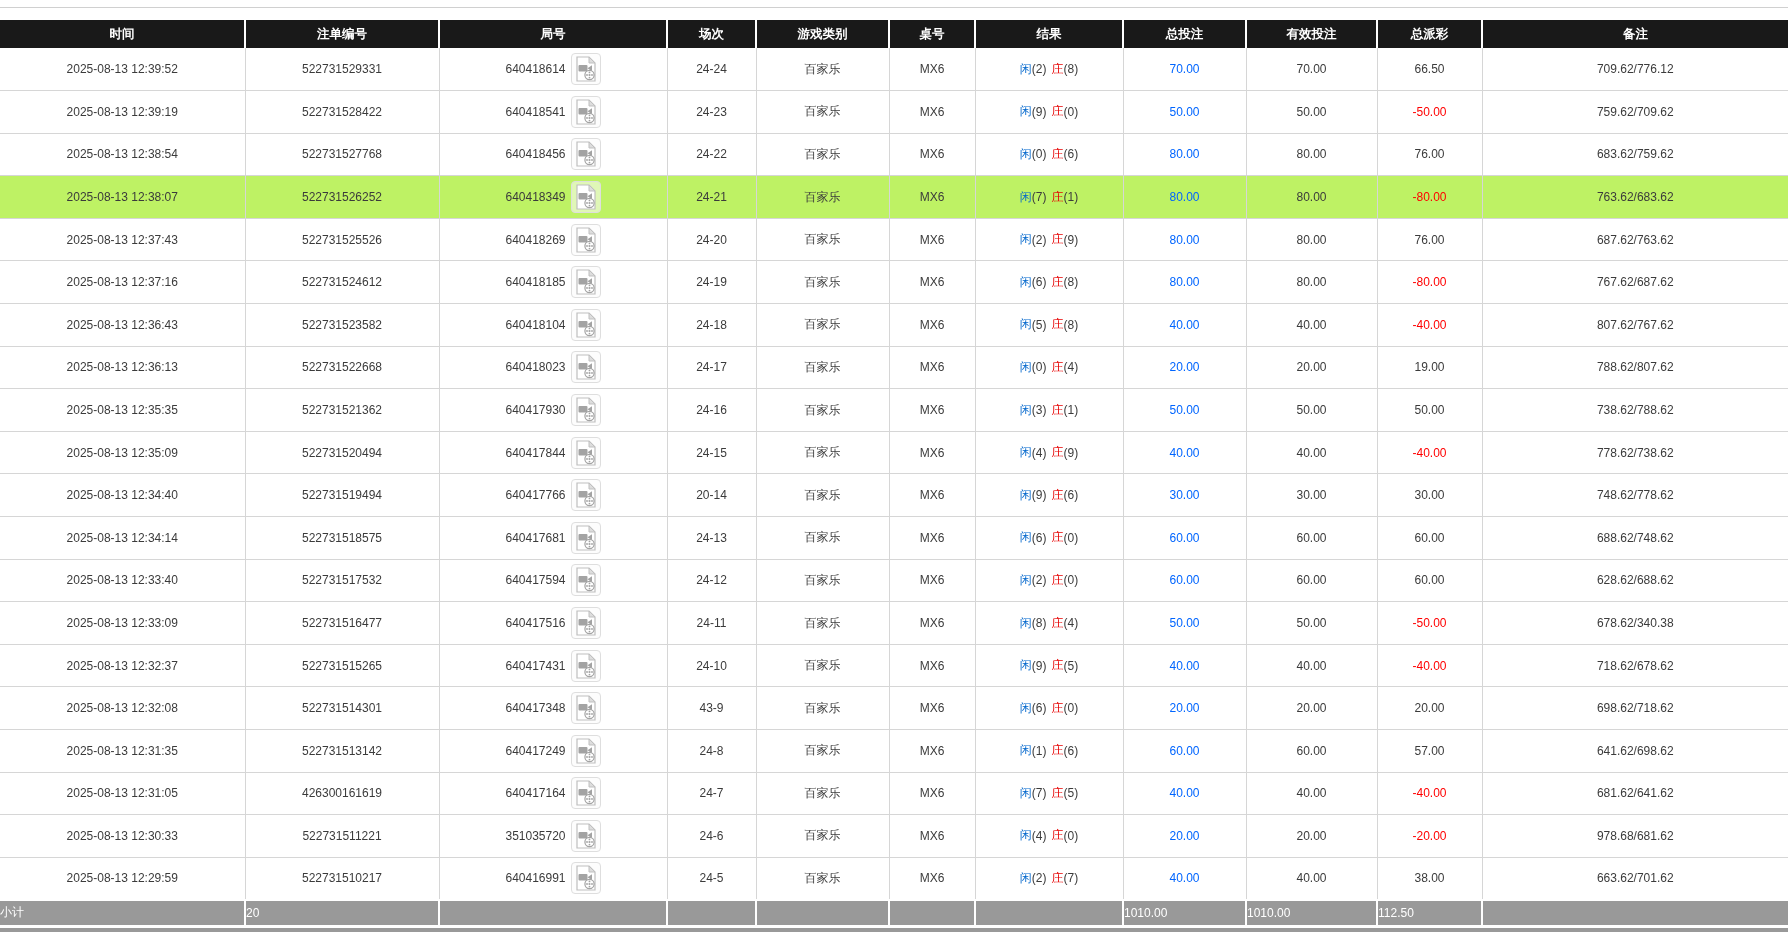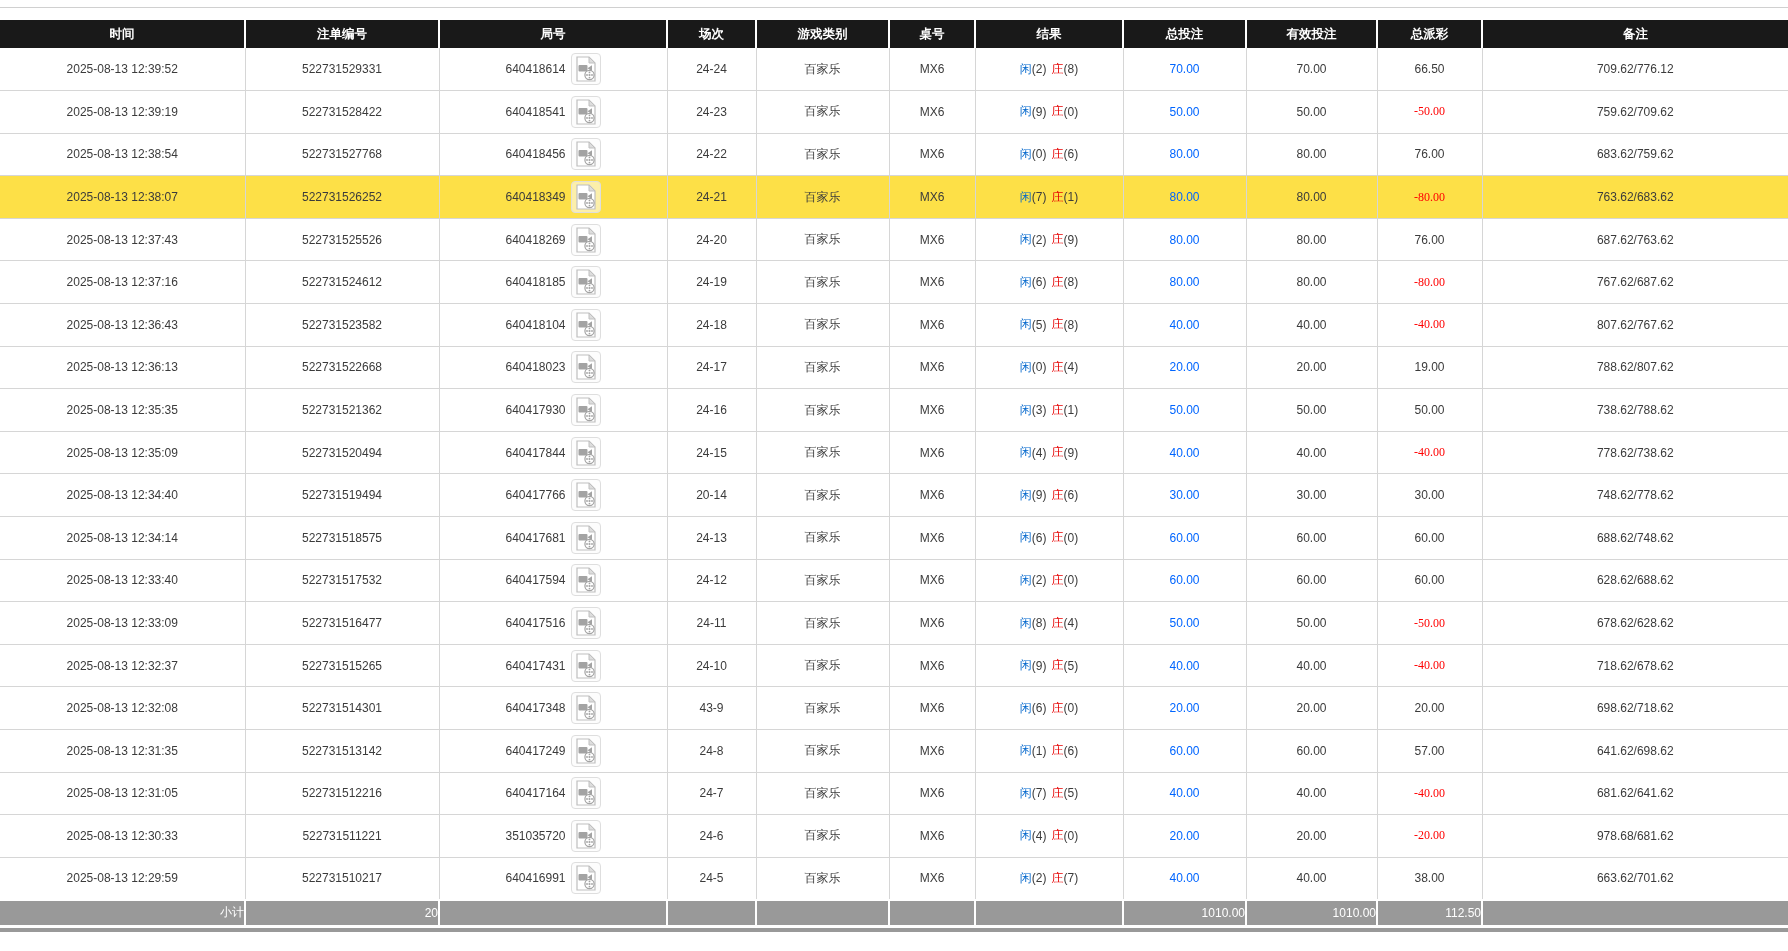--- a/index.html
+++ b/index.html
@@ -26,44 +26,44 @@
     height: 42.6px; padding: 0 4px;
     border: 1px solid #d6d6d6;
     text-align: center; vertical-align: middle;
     font-size: 12px; color: #3b3b3b;
     overflow: hidden; white-space: nowrap;
   }
   tbody td:first-child { border-left: none; }
   tbody td:last-child { border-right: none; }
   tbody tr:first-child td { border-top: none; }
 
-  tr.highlight td { background: #fde047; }
+  tr.highlight td { background: #bef264; }
 
   .round-inner { display: flex; align-items: center; justify-content: center; gap: 5px; }
   .video-btn {
     width: 30px; height: 32px; padding: 0;
     border: 1px solid #dedede; border-radius: 4px;
     background: rgba(252,252,252,0.55);
     display: inline-flex; align-items: center; justify-content: center;
     cursor: pointer;
   }
 
   .bet-link { color: #0065ff; cursor: pointer; }
   .player-label { color: #0066cc; }
   .banker-label { color: #e60000; }
   .pts { color: #3b3b3b; }
   .result-inner { display: inline-flex; gap: 0; align-items: center; }
   .result-inner .gap { display: inline-block; width: 5px; }
-  td.payout.neg { color: #ff0000; font-family: Liberation Serif, serif; }
+  td.payout.neg { color: #ff0000; }
 
   tfoot td {
     background: #999999; color: #fff;
     height: 25px; padding: 0;
     border-left: 2px solid #fff; border-top: 2px solid #fff;
-    text-align: right; font-size: 12px;
+    text-align: left; font-size: 12px;
   }
   tfoot td:first-child { border-left: none; }
 
   .bottom-sliver { height: 5px; background: #999999; margin-top: 2px; border-top: 1px solid #fff; }
 </style>
 </head>
 <body>
 
 <div class="top-strip">
   <div class="divider"></div>
@@ -692,21 +692,21 @@
             <span class="gap"></span>
             <span class="banker-label">庄</span>
             <span class="pts">(4)</span>
       </span>
     </td>
     <td>
       <span class="bet-link">50.00</span>
     </td>
     <td>50.00</td>
     <td class="payout neg">-50.00</td>
-    <td>678.62/628.62</td>
+    <td>678.62/340.38</td>
   </tr>
       <tr>
     <td>2025-08-13 12:32:37</td>
     <td>522731515265</td>
     <td>
       <span class="round-inner">
         <span>640417431</span>
         <button class="video-btn">
           <span style="display:inline-flex;">
             <svg width="22" height="26" viewBox="0 0 22 26" xmlns="http://www.w3.org/2000/svg">
@@ -825,21 +825,21 @@
     </td>
     <td>
       <span class="bet-link">60.00</span>
     </td>
     <td>60.00</td>
     <td class="payout">57.00</td>
     <td>641.62/698.62</td>
   </tr>
       <tr>
     <td>2025-08-13 12:31:05</td>
-    <td>522731512216</td>
+    <td>426300161619</td>
     <td>
       <span class="round-inner">
         <span>640417164</span>
         <button class="video-btn">
           <span style="display:inline-flex;">
             <svg width="22" height="26" viewBox="0 0 22 26" xmlns="http://www.w3.org/2000/svg">
               <path d="M2 1 h12 l6 6 v18 h-18 z" fill="#ffffff" stroke="#bfbfbf" stroke-width="1.2"></path>
               <path d="M14 1 l6 6 h-6 z" fill="#dddddd" stroke="#bfbfbf" stroke-width="1"></path>
               <rect x="3.5" y="9" width="9" height="6.5" rx="1" fill="#a3a3a3"></rect>
               <path d="M12.5 12.2 l4.5 -3 v6 z" fill="#a3a3a3"></path>

